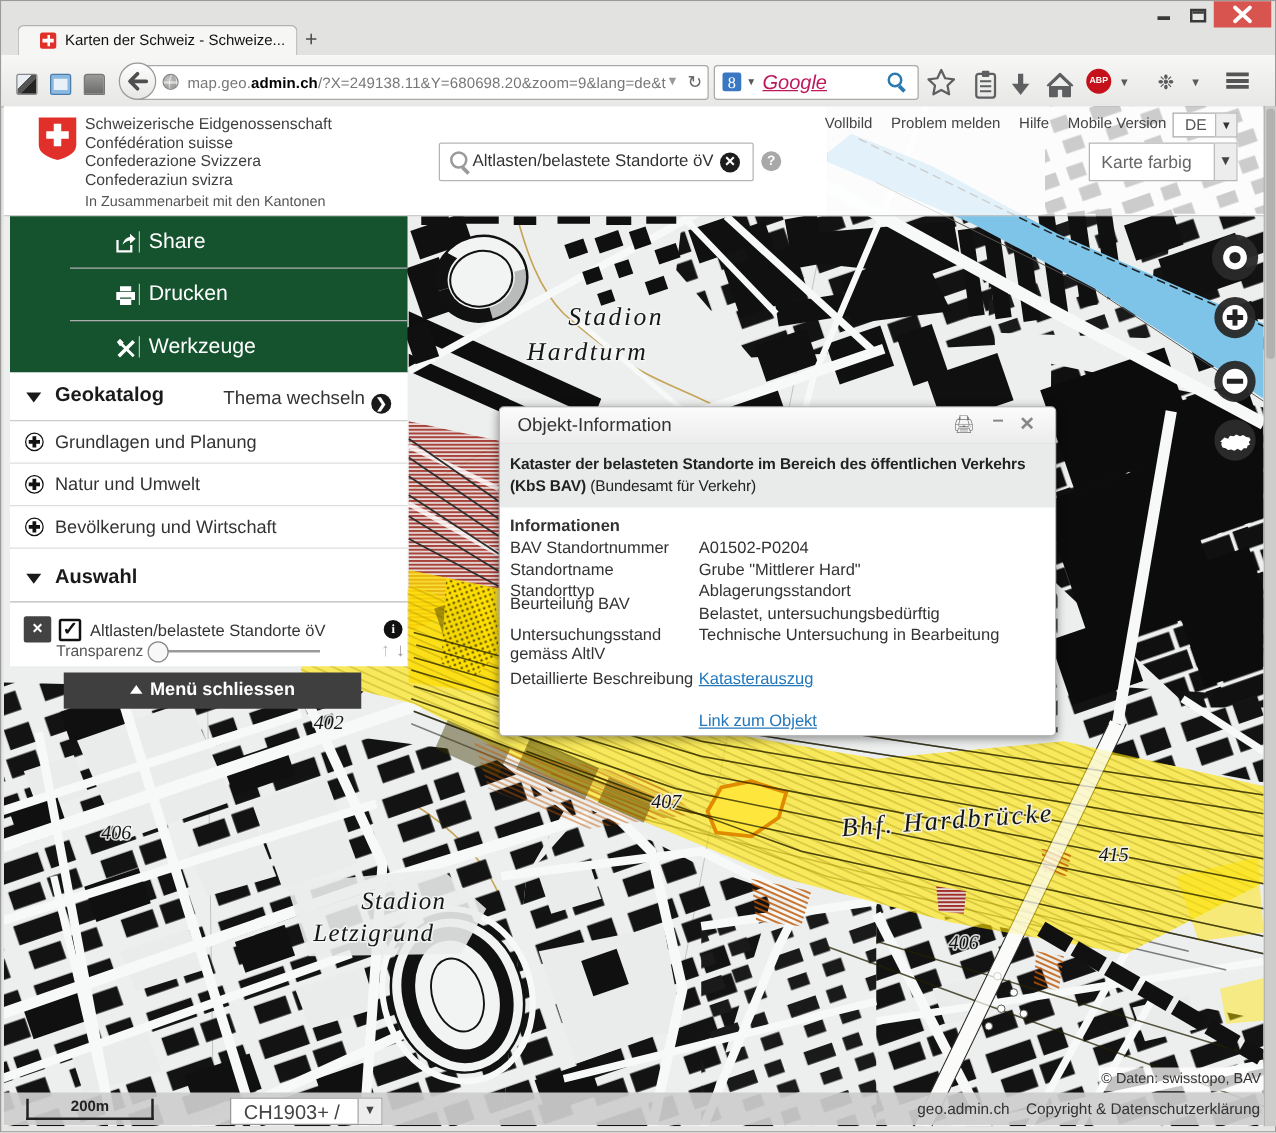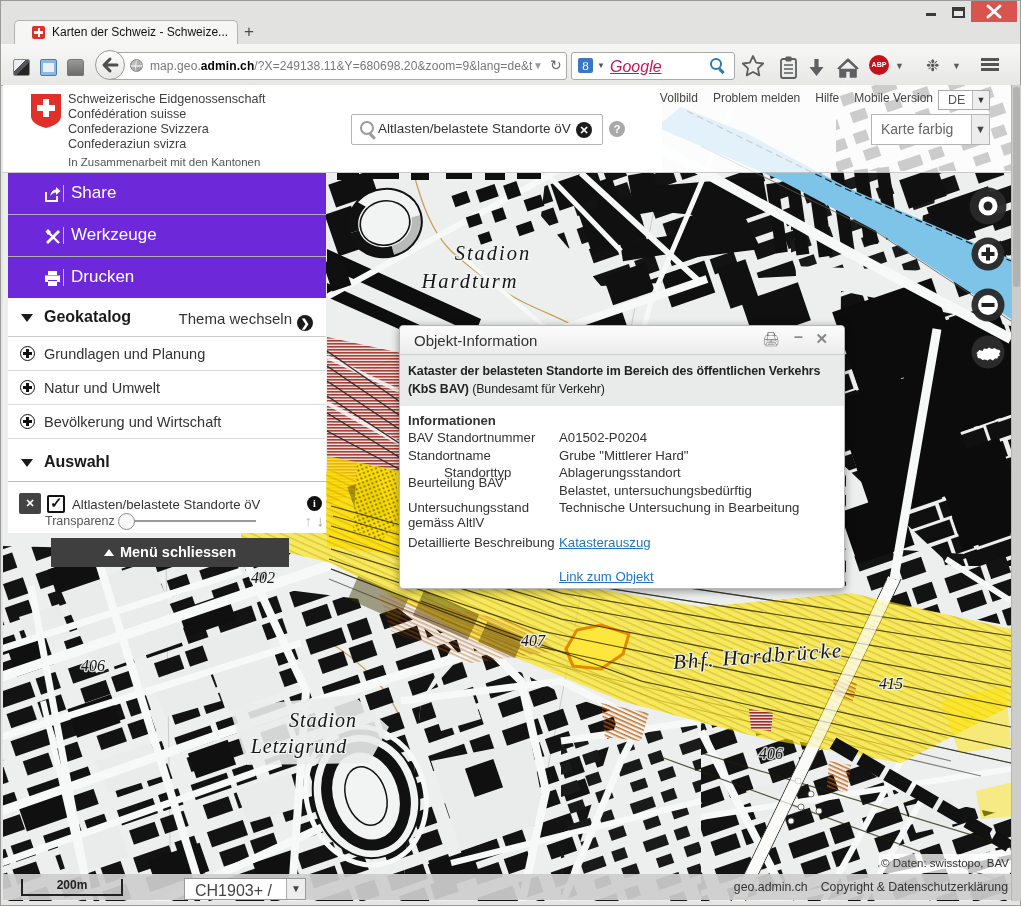--- a/index.html
+++ b/index.html
@@ -80,21 +80,21 @@
 #mapsearch .xc{position:absolute;left:224px;top:7px;width:16px;height:16px;background:#1c1c1c;border-radius:50%;
  color:#fff;font-size:11px;font-weight:bold;text-align:center;line-height:16px;}
 #qmark{position:absolute;left:606px;top:36px;width:16px;height:16px;background:#a8a8a8;border-radius:50%;
  color:#fff;font-size:11px;font-weight:bold;text-align:center;line-height:16px;}
 #ksel{position:absolute;left:868px;top:29px;width:117px;height:29px;background:#fff;border:1px solid #b5b5b5;}
 #ksel .t{position:absolute;left:9px;top:6px;font-size:14px;color:#666;}
 #ksel .a{position:absolute;right:0;top:0;width:17px;height:29px;background:#ededed;border-left:1px solid #bbb;
  color:#444;font-size:11px;text-align:center;line-height:29px;}
 
 #sidebar{position:absolute;left:5px;top:88px;width:318px;}
-#graybtns{background:#6d28d9;}
+#graybtns{background:#14532d;padding-left:48px;}
 .gbtn{position:relative;height:41px;border-bottom:1px solid #aeaeae;color:#fff;}
 .gbtn:last-child{border-bottom:none;}
 .gbtn .ic{position:absolute;left:36px;top:12px;font-size:15px;}
 .gbtn svg.ic{position:absolute;left:36px;}
 .gbtn .sep{position:absolute;left:55px;top:12px;width:1px;height:17px;background:rgba(255,255,255,0.65);}
 .gbtn .tx{position:absolute;left:63px;top:10px;font-size:17px;}
 #whitepanel{background:#fff;padding:0;}
 .cat-h{position:relative;height:38px;}
 .cat-h .tri{position:absolute;left:13px;top:16px;width:0;height:0;border-left:6px solid transparent;
  border-right:6px solid transparent;border-top:8px solid #1a1a1a;}
@@ -532,34 +532,34 @@
     <div class="gbtn">
             <svg class="ic" width="17" height="17" viewBox="0 0 17 17" style="top:13px;">
        <path d="M2,6 L2,15 L13,15 L13,10" fill="none" stroke="#fff" stroke-width="1.8"></path>
        <path d="M6,10 C7,6 9,4 12,3.6 L12,1 L16.5,5 L12,9 L12,6.4 C9.5,6.6 7.5,8 6,10 Z" fill="#fff"></path>
       </svg>
             <span class="sep"></span>
             <span class="tx">Share</span>
           </div>
     <div class="gbtn">
             <svg class="ic" width="17" height="17" viewBox="0 0 17 17" style="top:13px;">
-       <path d="M1.5,3.5 L4,1 L7,4 L6.3,4.7 L14,12.4 L15.8,14.2 L14.2,15.8 L12.4,14 L4.7,6.3 L4,7 Z" fill="#fff"></path>
-       <path d="M14,2 L16,4 L10,10 L8,8 Z M2,14 L8,8 L10,10 L4,16 Z" fill="#fff" transform="rotate(0)"></path>
-      </svg>
-            <span class="sep"></span>
-            <span class="tx">Werkzeuge</span>
-          </div>
-    <div class="gbtn">
-            <svg class="ic" width="17" height="17" viewBox="0 0 17 17" style="top:13px;">
        <rect x="4" y="1" width="9" height="4" fill="#fff"></rect>
        <path d="M1,5.5 L16,5.5 L16,12 L13,12 L13,10 L4,10 L4,12 L1,12 Z" fill="#fff"></path>
        <rect x="4" y="11" width="9" height="5" fill="#fff"></rect>
       </svg>
             <span class="sep"></span>
             <span class="tx">Drucken</span>
+          </div>
+    <div class="gbtn">
+            <svg class="ic" width="17" height="17" viewBox="0 0 17 17" style="top:13px;">
+       <path d="M1.5,3.5 L4,1 L7,4 L6.3,4.7 L14,12.4 L15.8,14.2 L14.2,15.8 L12.4,14 L4.7,6.3 L4,7 Z" fill="#fff"></path>
+       <path d="M14,2 L16,4 L10,10 L8,8 Z M2,14 L8,8 L10,10 L4,16 Z" fill="#fff" transform="rotate(0)"></path>
+      </svg>
+            <span class="sep"></span>
+            <span class="tx">Werkzeuge</span>
           </div>
    </div>
    <div id="whitepanel">
     <div class="cat-h">
             <div class="tri"></div>
             <div class="tx">Geokatalog</div>
       <div class="right">Thema wechseln<span class="cir">❯</span></div>
           </div>
     <div class="divider"></div>
     <div class="cat-row">
@@ -605,21 +605,21 @@
    <div class="gband">
           <div class="in"><b>Kataster der belasteten Standorte im Bereich des öffentlichen Verkehrs<br>
      (KbS BAV)</b> (Bundesamt für Verkehr)</div>
         </div>
    <div class="body">
      <div class="hd">Informationen</div>
      <div class="prow" style="top:24px;">BAV Standortnummer</div>
           <div class="pval" style="top:24px;">A01502-P0204</div>
      <div class="prow" style="top:41.5px;">Standortname</div>
           <div class="pval" style="top:41.5px;">Grube "Mittlerer Hard"</div>
-     <div class="prow" style="top:59px;margin-left:36px;">Standorttyp</div>
+     <div class="prow" style="top:59px;">Standorttyp</div>
           <div class="pval" style="top:59px;">Ablagerungsstandort</div>
      <div class="prow" style="top:69px;">Beurteilung BAV</div>
           <div class="pval" style="top:76.5px;">Belastet, untersuchungsbedürftig</div>
      <div class="prow" style="top:94px;">Untersuchungsstand<br>gemäss AltlV</div>
           <div class="pval" style="top:94px;">Technische Untersuchung in Bearbeitung</div>
      <div class="prow" style="top:129px;">Detaillierte Beschreibung</div>
           <div class="pval" style="top:129px;"><a class="lk" href="#">Katasterauszug</a></div>
      <div class="pval" style="top:163px;"><a class="lk" href="#">Link zum Objekt</a></div>
    </div>
   </div>

